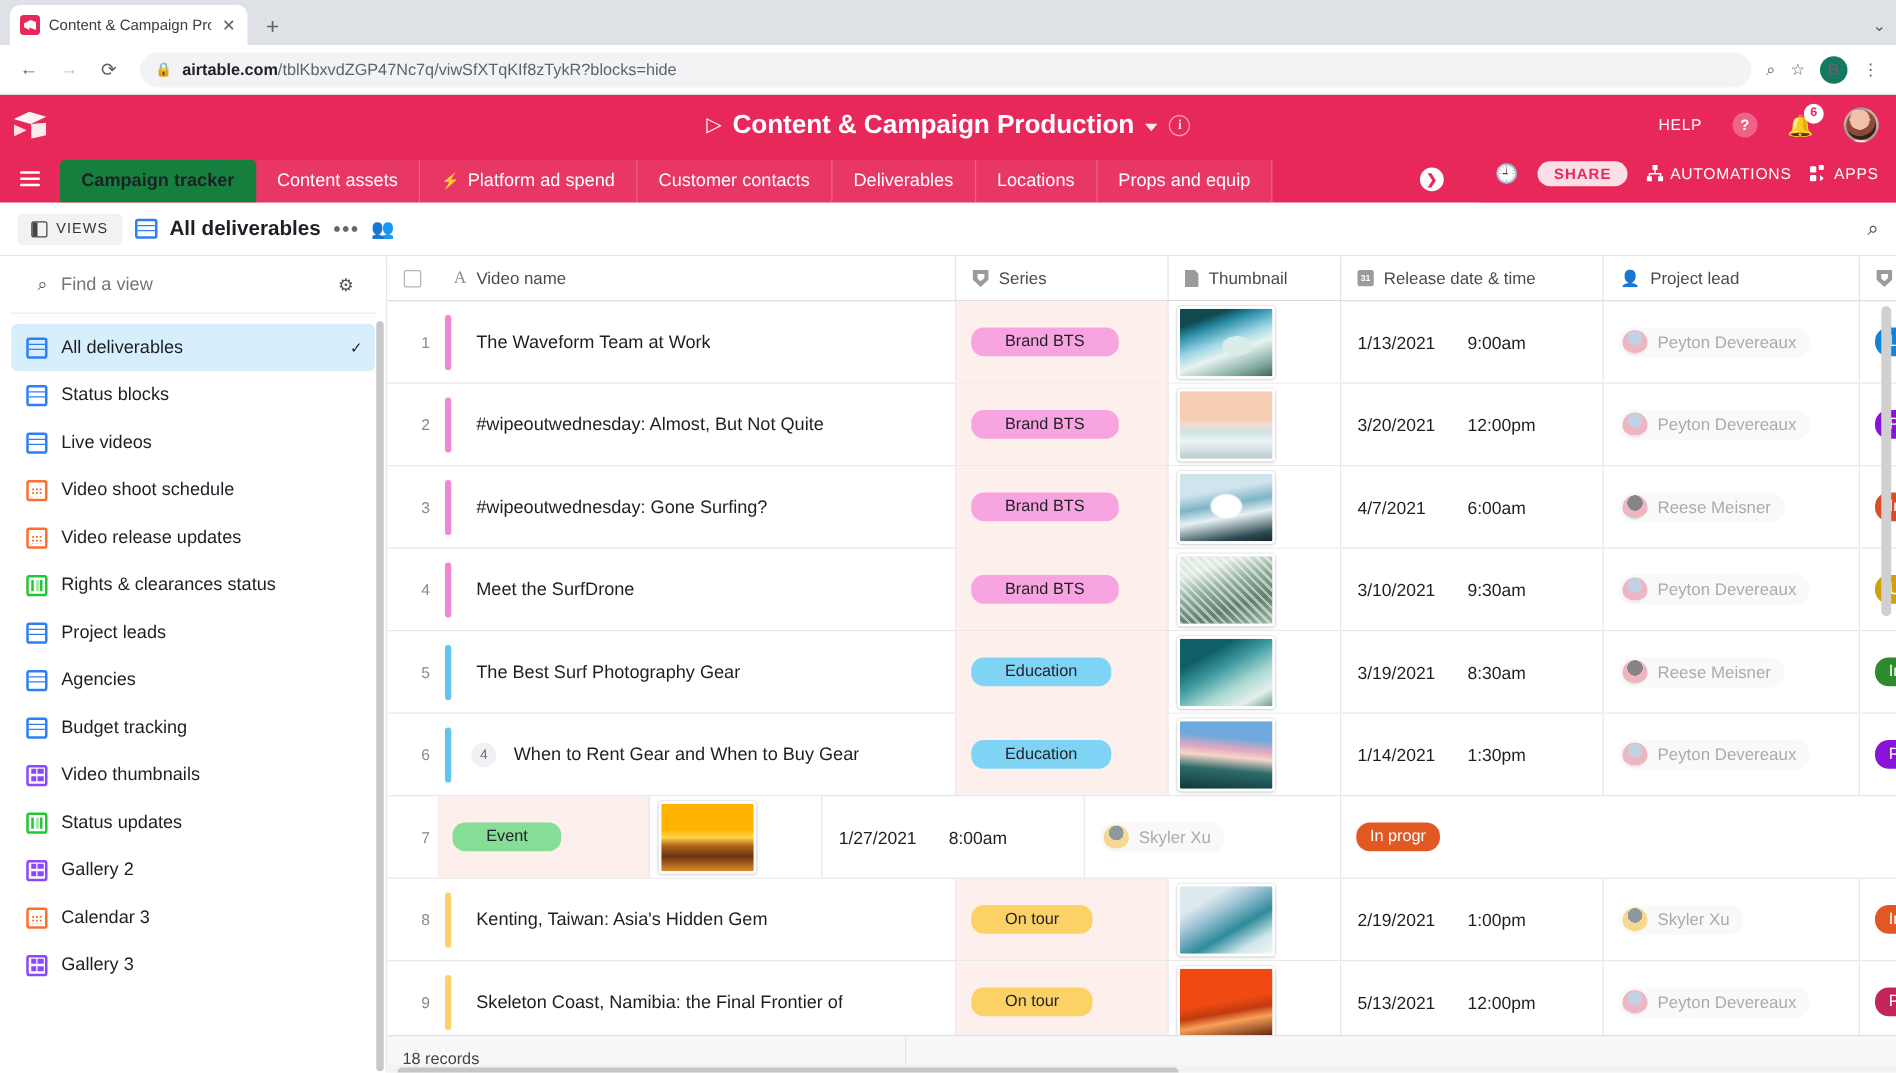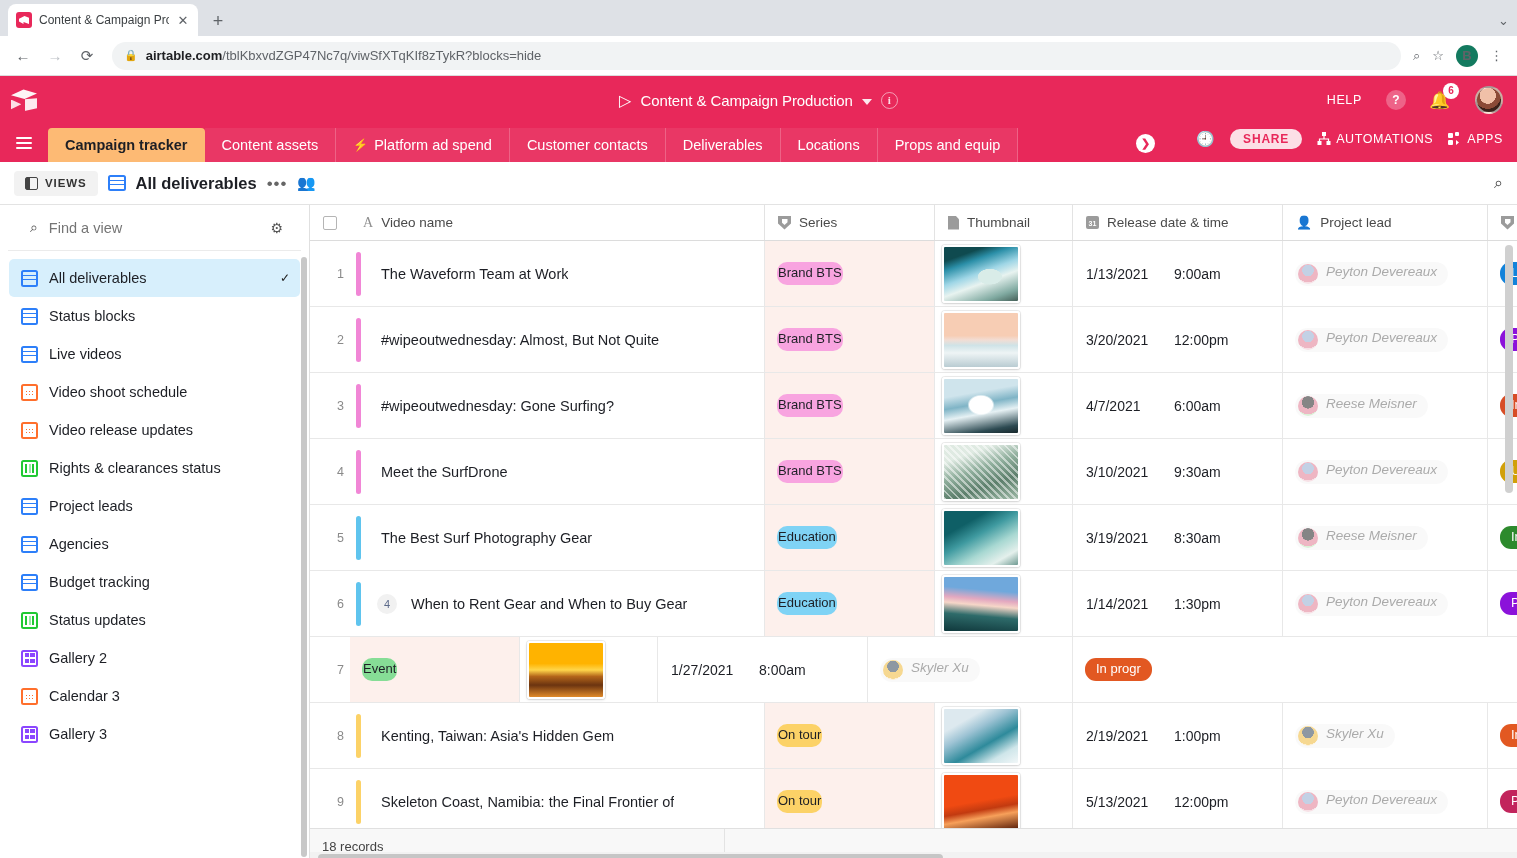--- a/index.html
+++ b/index.html
@@ -98,21 +98,21 @@
     position:absolute; left:0; top:48%; width:40%; height:50%;
     background:#fff; opacity:.85;
     clip-path: polygon(0 0, 100% 42%, 0 88%);
   }
   .at-title-wrap {
     position: absolute; left: 0; right: 0; display: flex;
     align-items: center; justify-content: center; gap: 9px; pointer-events: none;
   }
   .at-title-wrap > * { pointer-events: auto; }
   .megaphone { font-size: 16px; color: #fff; transform: scaleX(-1); }
-  .at-title { font-size: 15px; font-weight: 400; color: #fff; letter-spacing: -0.1px; }
+  .at-title { font-size: 21px; font-weight: 700; color: #fff; letter-spacing: -0.1px; }
   .caret-down {
     width:0;height:0;border-left:5px solid transparent;border-right:5px solid transparent;
     border-top:6px solid #fff; opacity:.9; margin-top:3px;
   }
   .info-circle {
     width: 17px; height: 17px; border-radius: 50%;
     border: 1.6px solid rgba(255,255,255,.55); color: rgba(255,255,255,.85);
     font-size: 11px; font-weight: 700; display:flex; align-items:center; justify-content:center;
     font-family: "Liberation Serif", serif;
   }
@@ -148,21 +148,21 @@
     width: 48px; height: 38px; display: flex; flex-direction: column;
     align-items: center; justify-content: center; gap: 3px;
   }
   .hamburger i { display:block; width:16px; height:2px; background:#fff; border-radius:1px; }
   .at-tab {
     height: 34px; padding: 0 17px; display: flex; align-items: center; gap: 6px;
     font-size: 14.5px; color: #fff; background: rgba(255,255,255,.07);
     border-right: 1px solid rgba(255,255,255,.22); white-space: nowrap;
   }
   .at-tab.active {
-    background: #fdba74; color: #1d1f25; font-weight: 700;
+    background: #15803d; color: #1d1f25; font-weight: 700;
     border-radius: 4px 4px 0 0; height: 34px; border-right: none;
   }
   .bolt { font-size: 12px; color: #fff; }
   .tab-scroll-arrow {
     position: absolute; left: 1136px; bottom: 9px;
     width: 19px; height: 19px; border-radius: 50%; background: #fff;
     color: #e8285a; font-size: 11px; font-weight: 700;
     display: flex; align-items: center; justify-content: center; z-index: 4;
   }
   .tabbar-right {
@@ -183,21 +183,21 @@
     padding: 0 14px; gap: 10px; border-bottom: 1px solid #e3e3e3;
   }
   .views-btn {
     display: flex; align-items: center; gap: 7px; background: #f2f2f2;
     padding: 6px 11px; border-radius: 4px;
   }
   .views-btn-icon {
     width: 13px; height: 13px; border: 1.6px solid #444; border-radius: 2px; position: relative;
   }
   .views-btn-icon::after { content:''; position:absolute; left:0; top:0; bottom:0; width:4px; background:#444; }
-  .views-btn-label { font-size: 11.5px; font-weight: 700; color: #333; letter-spacing: .9px; }
+  .views-btn-label { font-size: 11.5px; font-weight: 400; color: #333; letter-spacing: .9px; }
   .grid-icon-blue {
     width: 18px; height: 16px; border: 2px solid #2d7ff9; border-radius: 2.5px;
     display: grid; grid-template-rows: 1fr 1fr 1fr; background:#fff;
   }
   .grid-icon-blue i { border-bottom: 1.4px solid #2d7ff9; }
   .grid-icon-blue i:last-child { border-bottom: none; }
   .view-name { font-size: 16.5px; font-weight: 700; color: #1d1f25; }
   .dots { font-size: 17px; color: #666; letter-spacing: 1px; line-height: 1; }
   .collab-icon { font-size: 15px; color: #444; }
   .search-magnify { margin-left: auto; font-size: 16px; color: #444; }
@@ -316,35 +316,35 @@
     color: #5c6a8a; font-size: 11px; display:flex; align-items:center; justify-content:center;
     flex: none; margin-left: 6px;
   }
   .name-text {
     font-size: 14.5px; color: #1d1f25; margin-left: 10px; white-space: nowrap;
     overflow: hidden;
   }
   .c-name .name-text.has-badge { margin-left: 4px; }
   .c-series { width: 170px; padding-left: 12px; background: #fdf0ec; }
   .pill {
-    border-radius: 10px; padding: 3px 1px; font-size: 13px; color: #1d1f25;
+    border-radius: 10px; padding: 3px 27px; font-size: 13px; color: #1d1f25;
     white-space: nowrap; line-height: 1.25;
   }
   .c-thumb { width: 138px; padding-left: 7px; background: #fff; }
   .thumb {
     width: 78px; height: 58px; border-radius: 3px; border: 2px solid #fff;
     box-shadow: 0 0 0 1px rgba(0,0,0,.07), 0 1px 3px rgba(0,0,0,.12);
     overflow: hidden;
   }
   .c-date { width: 210px; padding-left: 13px; font-size: 14px; color: #1d1f25; gap: 0; }
   .c-date .d { width: 88px; }
   .c-lead { width: 205px; padding-left: 12px; }
   .lead-chip {
-    display: flex; align-items: flex-start; gap: 8px; background: #f6f6f6;
-    border-radius: 12px; padding: 2px 11px 2px 3px; opacity: .62; font-style: italic;
+    display: flex; align-items: center; gap: 8px; background: #f6f6f6;
+    border-radius: 12px; padding: 2px 11px 2px 3px; opacity: .62;
   }
   .lead-av { width: 20px; height: 20px; border-radius: 50%; flex: none; }
   .lead-name { font-size: 13.5px; color: #777; white-space: nowrap; }
   .c-status { width: 120px; padding-left: 12px; border-right: none; }
   .status-pill {
     border-radius: 11px; padding: 3px 11px; font-size: 13px; color: #fff;
     white-space: nowrap; line-height: 1.25;
   }
 
   .vscroll {
@@ -582,20 +582,29 @@
         </div>
         <div class="view-item">
           <span class="vi-icon vi-grid">
             <i></i>
             <i></i>
             <i></i>
           </span>
           <span class="view-label">Budget tracking</span>
         </div>
         <div class="view-item">
+          <span class="vi-icon vi-gallery">
+            <i></i>
+            <i></i>
+            <i></i>
+            <i></i>
+          </span>
+          <span class="view-label">Video thumbnails</span>
+        </div>
+        <div class="view-item">
           <span class="vi-icon vi-kanban">
             <i></i>
             <i></i>
             <i></i>
           </span>
           <span class="view-label">Status updates</span>
         </div>
         <div class="view-item">
           <span class="vi-icon vi-gallery">
             <i></i>

